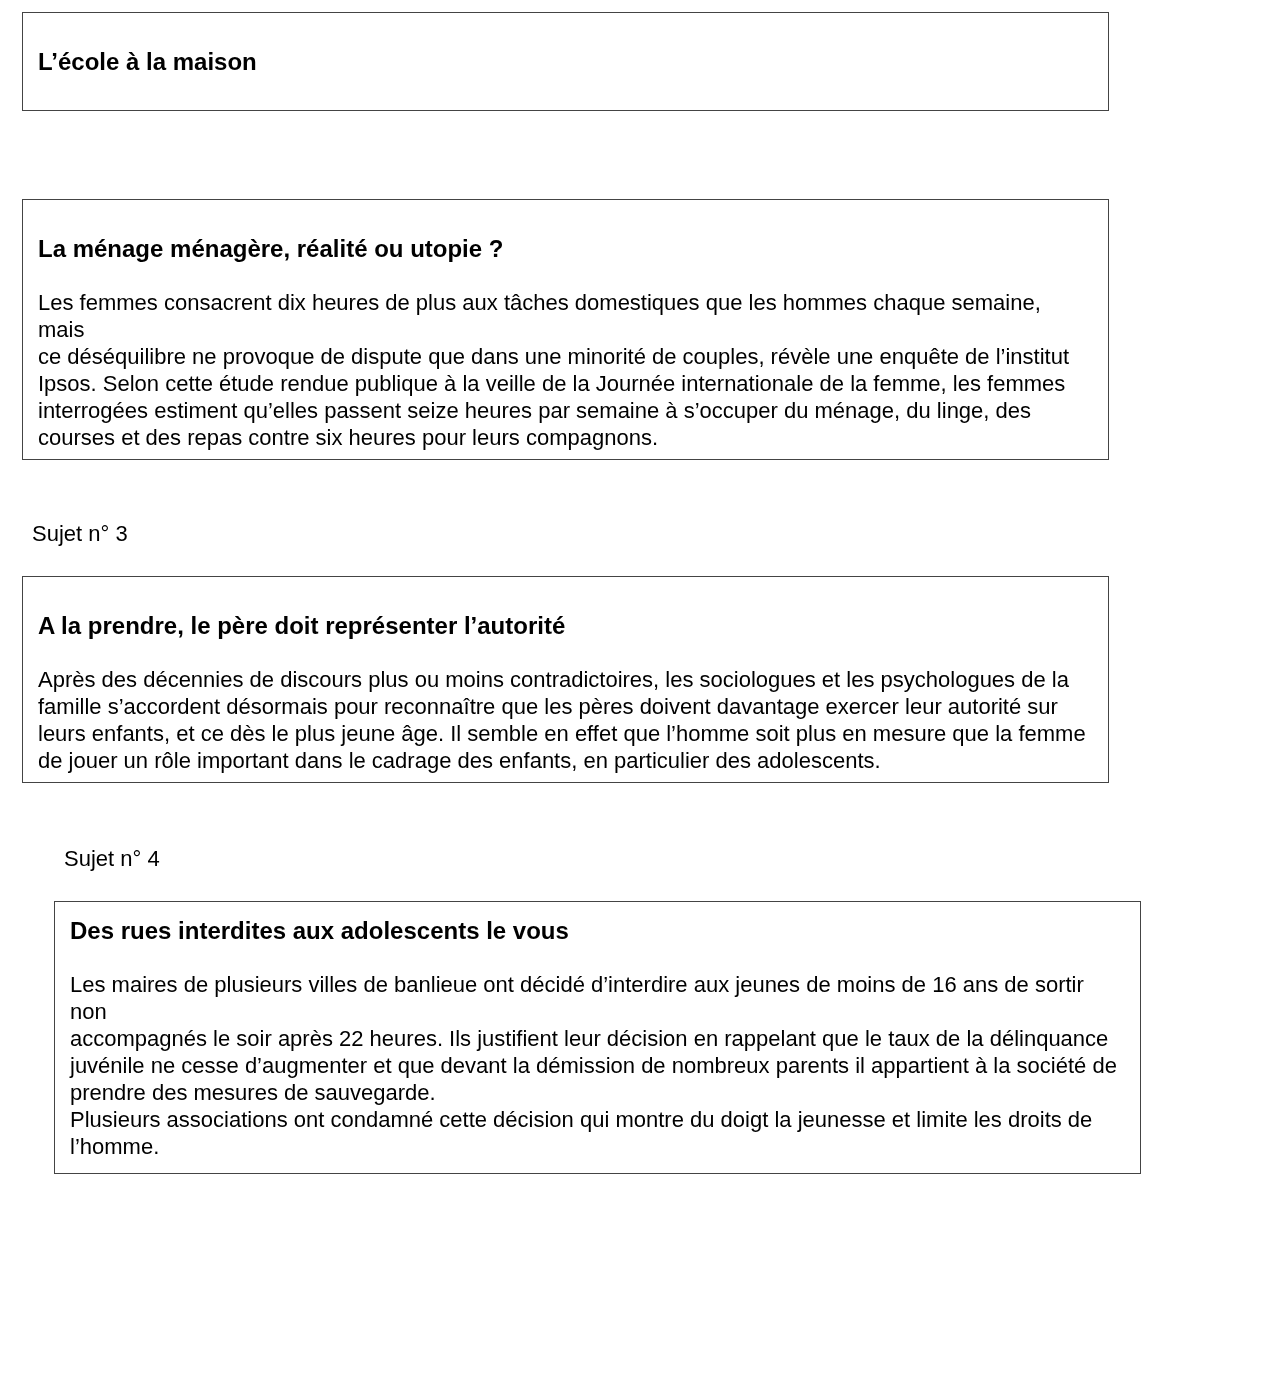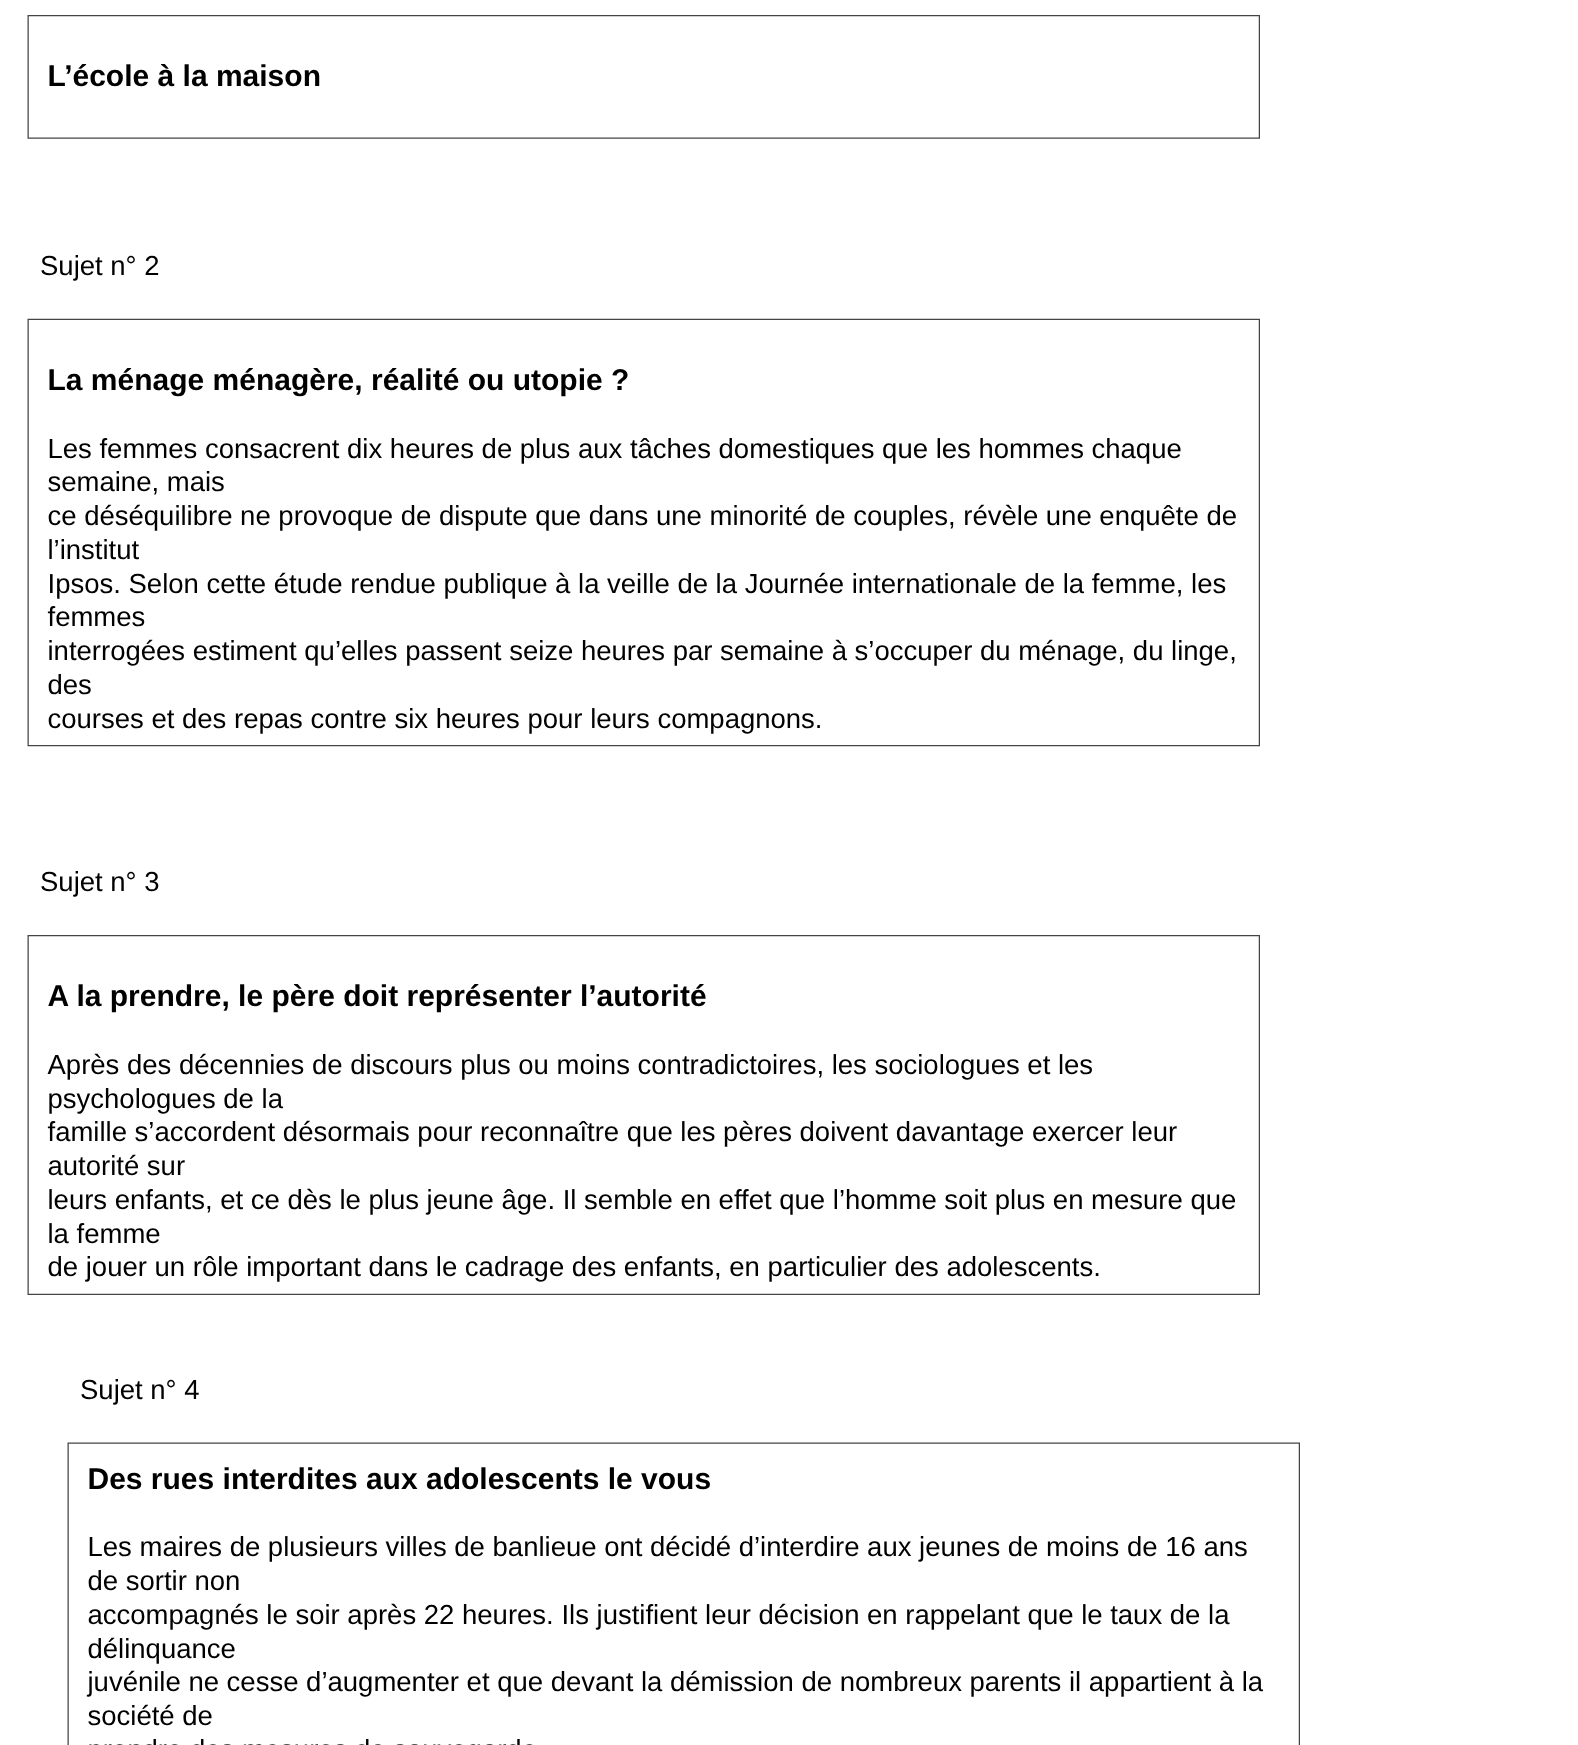--- a/index.html
+++ b/index.html
@@ -20,27 +20,27 @@
     box-sizing: border-box;
     width: 1262px;
     padding: 12px 17px 0 22px;
   }
   .subject-label {
     margin: 0 0 29px 10px;
     font-size: 22px;
     line-height: 27px;
   }
   .section--2 { margin-top: 88px; }
-  .section--3 { margin-top: 95px; }
+  .section--3 { margin-top: 60px; }
   .section--4 { margin-top: 62px; padding-left: 32px; }
   .box {
     box-sizing: border-box;
     border: 1.5px solid #444444;
     padding: 8px 15px;
-    width: 986px;
+    width: 1087px;
   }
   .box--tight {
     padding-top: 15px;
     padding-bottom: 13px;
   }
   .line-spacer {
     height: 27px;
   }
   .box-title {
     margin: 0;
@@ -60,21 +60,20 @@
 
   <section class="section section--1">
     <div class="box">
       <div class="line-spacer"></div>
       <h2 class="box-title">L’école à la maison</h2>
       <div class="line-spacer"></div>
     </div>
   </section>
 
   <section class="section section--2">
-    <div class="subject-label">Sujet n° 2</div>
     <div class="box">
       <div class="line-spacer"></div>
       <h2 class="box-title">La ménage ménagère, réalité ou utopie ?</h2>
       <div class="line-spacer"></div>
       <p class="box-body">Les femmes consacrent dix heures de plus aux tâches domestiques que les hommes chaque semaine, mais
 ce déséquilibre ne provoque de dispute que dans une minorité de couples, révèle une enquête de l’institut
 Ipsos. Selon cette étude rendue publique à la veille de la Journée internationale de la femme, les femmes
 interrogées estiment qu’elles passent seize heures par semaine à s’occuper du ménage, du linge, des
 courses et des repas contre six heures pour leurs compagnons.</p>
     </div>

